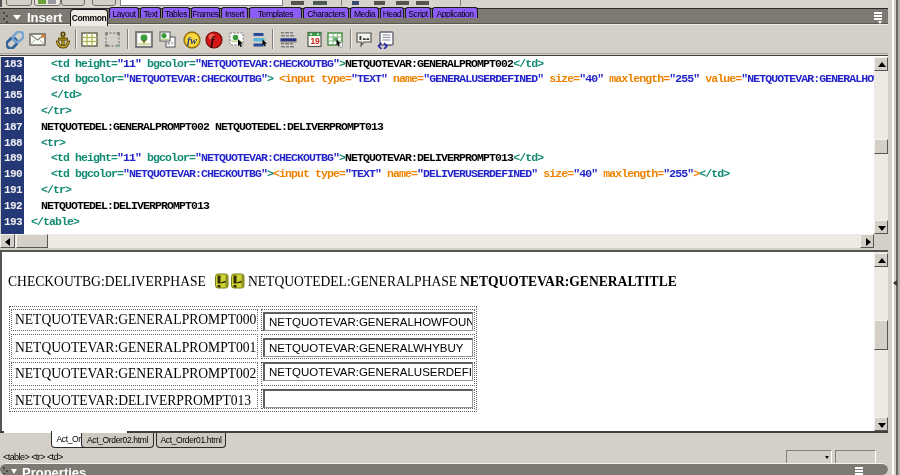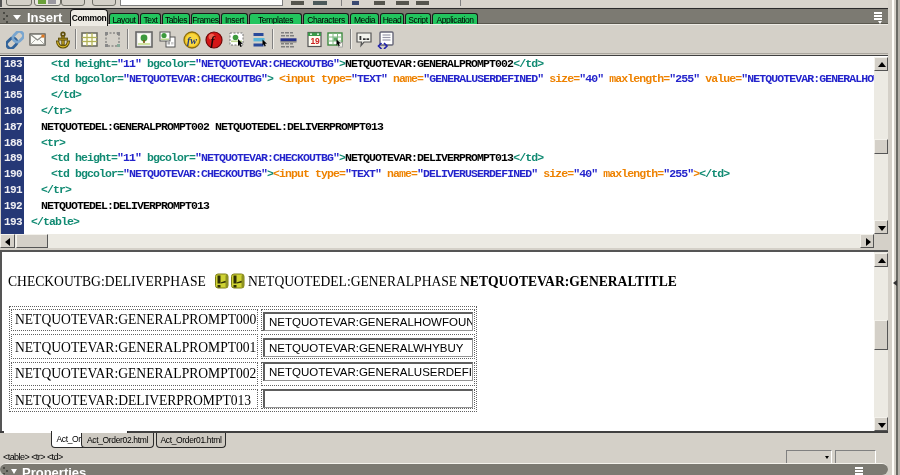--- a/index.html
+++ b/index.html
@@ -8,22 +8,22 @@
 
 #topstrip{left:0;top:0;width:888px;height:7px;background:#d8d4cc;}
 .btnbot{position:absolute;top:-7px;height:11px;border:1px solid #6e6e66;border-radius:3px;background:#d4d0c8;}
 
 #inshead{left:0;top:8px;width:888px;height:16px;background:#7c7a72;border-top:1px solid #2a2a2a;border-bottom:1px solid #5a584f;box-sizing:border-box;}
 .grip{position:absolute;width:7px;height:13px;
  background-image:radial-gradient(circle 1.2px at 2px 2px,#4a4a44 0,#4a4a44 1.1px,transparent 1.3px),radial-gradient(circle 1.2px at 5px 5px,#4a4a44 0,#4a4a44 1.1px,transparent 1.3px);
  background-size:7px 6px;}
 .hdrtxt{position:absolute;color:#fff;font-weight:bold;font-size:12px;}
 .harrow{position:absolute;width:0;height:0;border-left:4px solid transparent;border-right:4px solid transparent;border-top:5px solid #fff;}
-.itab{position:absolute;box-sizing:border-box;top:13px;height:11px;
-  background:#22c55e;border:1px solid #1a1a1a;border-bottom:none;border-radius:3px 3px 0 0;
+.itab{position:absolute;box-sizing:border-box;top:7px;height:11px;
+  background:#8b5cf6;border:1px solid #1a1a1a;border-bottom:none;border-radius:3px 3px 0 0;
   font-size:8.5px;letter-spacing:-0.4px;color:#000;text-align:center;padding-top:1px;overflow:hidden;white-space:nowrap;}
 .itab.act{top:9px;height:17px;background:#eeebe4;z-index:3;padding-top:3px;border-radius:4px 4px 0 0;}
 
 #toolbar{left:0;top:24px;width:888px;height:31px;background:#d4d0c8;}
 #toolbar .sep{position:absolute;top:5px;width:1px;height:20px;background:#808080;border-right:1px solid #f2f0ea;}
 .icon{position:absolute;top:7px;}
 
 #code{left:0;top:55px;width:888px;height:179px;background:#fff;border-top:1px solid #404040;box-sizing:content-box;}
 #gutter{position:absolute;left:1px;top:1px;width:23px;height:178px;background:#253876;}
 .lnum{position:absolute;left:3px;color:#f0f0f4;font-size:11px;letter-spacing:-0.6px;}

